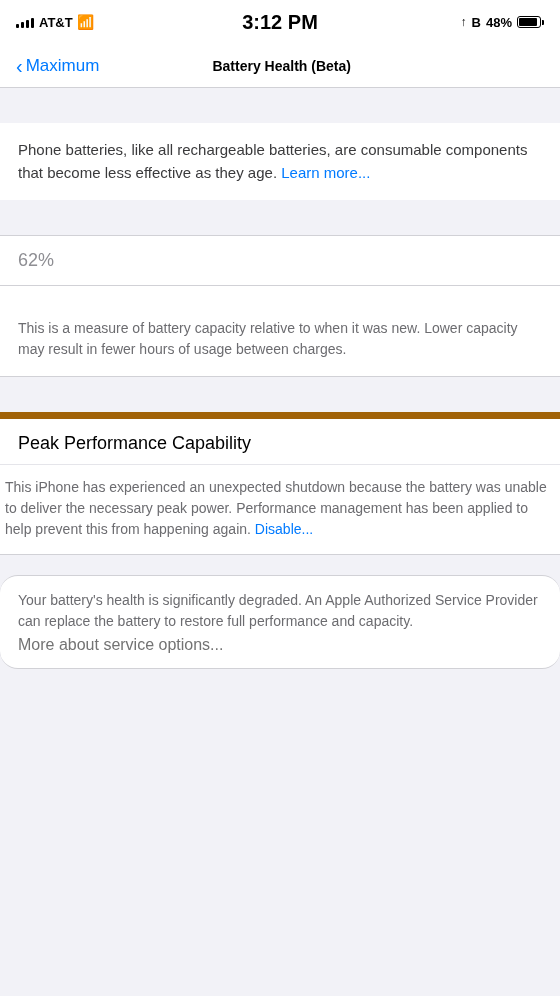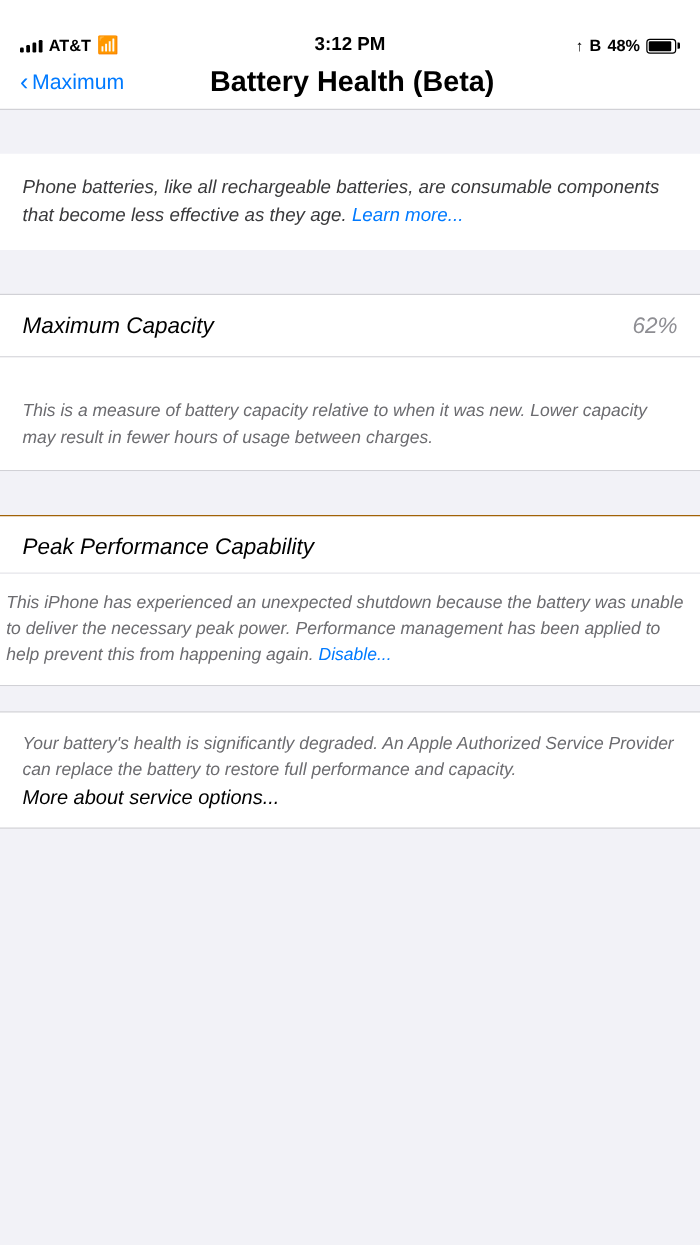--- a/index.html
+++ b/index.html
@@ -9,36 +9,36 @@
       min-height: 996px;
       background: #f2f2f7;
       font-family: -apple-system, 'Helvetica Neue', Arial, sans-serif;
       color: #000;
     }
 
     
     .status-bar {
       background: #fff;
       display: flex;
-      align-items: flex-end;
+      align-items: center;
       justify-content: space-between;
       padding: 0 16px;
       height: 44px;
       font-size: 14px;
       font-weight: 600;
     }
     .status-bar-left {
       display: flex;
       align-items: center;
       gap: 5px;
       font-size: 13px;
       font-weight: 600;
     }
     .status-bar-center {
-      font-size: 15px;
+      font-size: 20px;
       font-weight: 600;
       position: absolute;
       left: 50%;
       transform: translateX(-50%);
     }
     .status-bar-right {
       display: flex;
       align-items: center;
       gap: 5px;
       font-size: 13px;
@@ -102,34 +102,33 @@
       min-width: 80px;
     }
     .nav-back-chevron {
       font-size: 20px;
       margin-right: 3px;
       line-height: 1;
     }
     .nav-title {
       flex: 1;
       text-align: center;
-      font-size: 23px;
+      font-size: 14px;
       font-weight: 600;
       color: #000;
       white-space: nowrap;
     }
     .nav-spacer {
       flex: 0 0 auto;
       min-width: 80px;
     }
 
     
     .content {
       padding: 0;
-      font-style: italic;
     }
 
     .section-gap {
       height: 35px;
       background: #f2f2f7;
     }
 
     .section-gap-small {
       height: 10px;
       background: #f2f2f7;
@@ -177,21 +176,21 @@
     .capacity-desc p {
       font-size: 14px;
       color: #6c6c70;
       line-height: 1.5;
       margin-top: 20px;
     }
 
     .peak-section {
       background: #fff;
       margin-top: 0;
-      border-top: 1px solid #a16207;
+      border-top: 7px solid #a16207;
       border-bottom: 1px solid #d1d1d6;
     }
     .peak-header {
       padding: 14px 18px 10px;
       border-bottom: 1px solid #e5e5ea;
     }
     .peak-header h2 {
       font-size: 18px;
       font-weight: 400;
       color: #000;
@@ -208,28 +207,29 @@
       color: #007aff;
       text-decoration: none;
     }
 
     .degraded-block {
       background: #fff;
       padding: 14px 18px;
       border-top: 1px solid #d1d1d6;
       border-bottom: 1px solid #d1d1d6;
       margin-top: 10px;
+      border-radius: 18px;
     }
     .degraded-block p {
       font-size: 14px;
       color: #6c6c70;
       line-height: 1.5;
     }
     .degraded-block a {
-      color: #000000;
+      color: #737373;
       text-decoration: none;
       display: block;
       margin-top: 4px;
     }
   </style>
 </head>
 <body>
 
 <div class="status-bar">
   <div class="status-bar-left">
@@ -272,21 +272,20 @@
   <div class="info-block">
     <p>
       <span>Phone batteries, like all rechargeable batteries, are consumable components that become less effective as they age.</span>
       <a href="#">Learn more...</a>
     </p>
   </div>
 
   <div class="section-gap"></div>
 
   <div class="capacity-row">
-    <span class="capacity-label">Maximum Capacity</span>
     <span class="capacity-value">62%</span>
   </div>
 
   <div class="capacity-desc">
     <p>This is a measure of battery capacity relative to when it was new. Lower capacity may result in fewer hours of usage between charges.</p>
   </div>
 
   <div class="section-gap"></div>
 
   <div class="peak-section">

